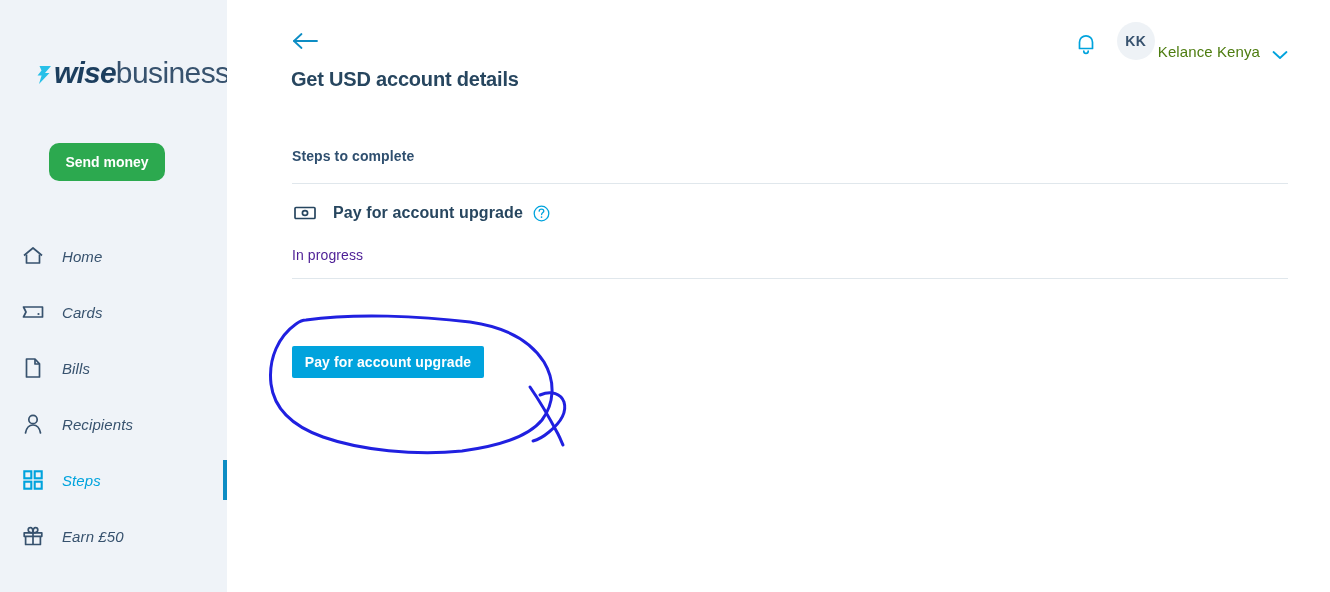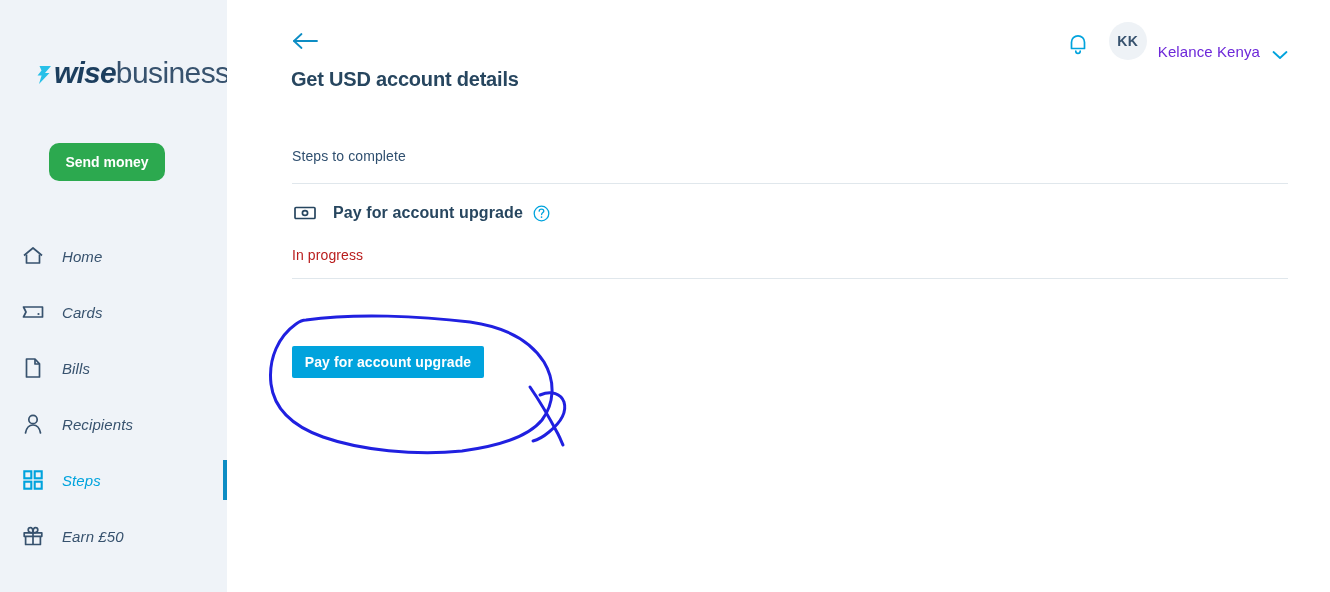--- a/index.html
+++ b/index.html
@@ -113,22 +113,22 @@
   }
   .avatar {
     width: 38px; height: 38px; margin-left: 16px;
     border-radius: 50%;
     background: #eef2f6;
     display: flex; align-items: center; justify-content: center;
     font-size: 14px; font-weight: 700; color: #37526e;
     letter-spacing: 0.3px;
   }
   .user-name {
-    margin-left: 11px;
-    font-size: 15px; color: #6d28d9;
+    margin-left: 3px;
+    font-size: 15px; color: #4d7c0f;
     letter-spacing: 0.1px;
   }
   .chev { margin-left: 12px; display: flex; align-items: center; cursor: pointer; }
 
   .back-btn {
     position: absolute; left: 65px; top: 28px;
     width: 32px; height: 28px;
     background: none; border: none; cursor: pointer; padding: 0;
     display: flex; align-items: center;
   }
@@ -138,20 +138,21 @@
     font-size: 20px; font-weight: 700;
     color: #27465f;
     letter-spacing: -0.2px;
     margin: 0;
   }
 
   .steps-label {
     position: absolute; left: 65px; top: 148px;
     font-size: 14px; color: #2f4f6f;
     letter-spacing: 0.1px;
+    font-weight: bold;
   }
 
   .divider {
     position: absolute; left: 65px;
     width: 996px; height: 1px;
     background: #e0e7ec;
   }
   .divider.d1 { top: 183px; }
   .divider.d2 { top: 278px; }
 
@@ -185,21 +186,21 @@
     width: 16px; height: 16px;
     border-radius: 50%;
     background: #e58b2e;
     color: #ffffff;
     font-size: 11px; font-weight: 700;
     line-height: 16px; text-align: center;
   }
 
   .in-progress {
     position: absolute; left: 65px; top: 247px;
-    font-size: 14px; color: #b91c1c;
+    font-size: 14px; color: #4c1d95;
     letter-spacing: 0.1px;
   }
 
   .pay-btn {
     position: absolute; left: 65px; top: 346px;
     width: 192px; height: 32px;
     background: #00a3dd;
     border: none; border-radius: 2px;
     color: #ffffff;
     font-family: "Liberation Sans", sans-serif;

